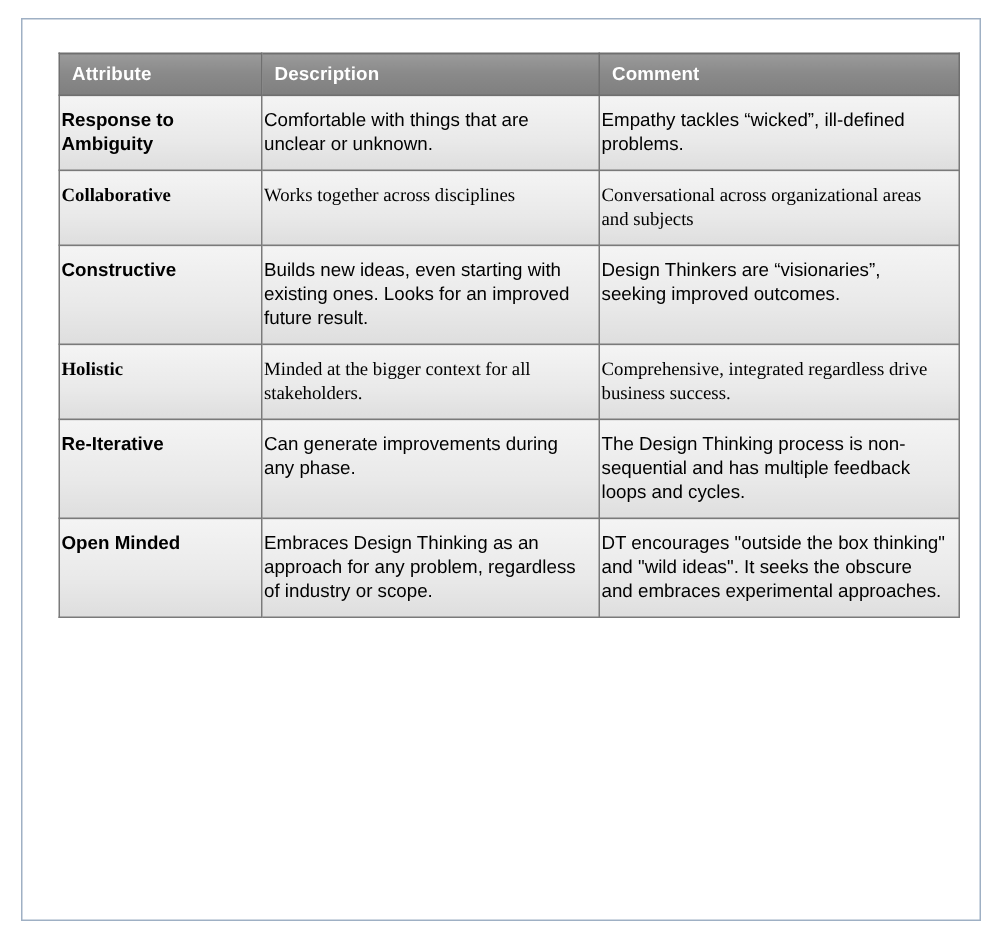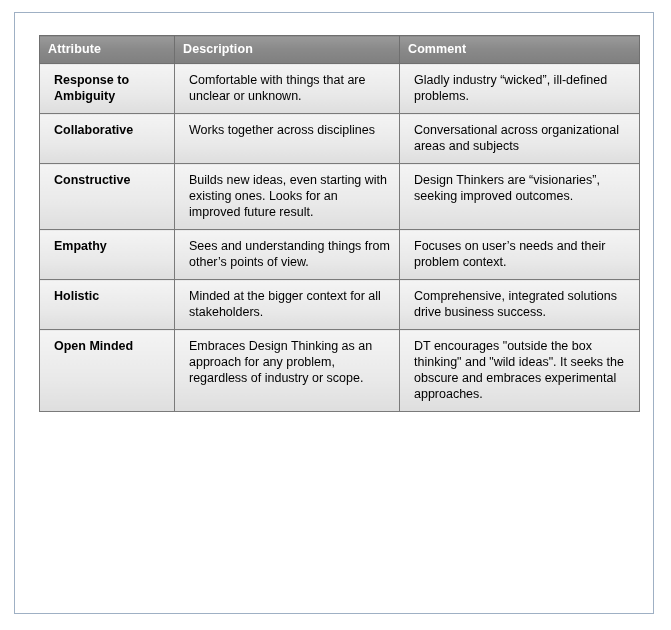--- a/index.html
+++ b/index.html
@@ -45,33 +45,34 @@
     color: #ffffff;
     font-size: 12.5px;
     font-weight: bold;
     text-align: left;
     padding: 6px 8px 7px 8px;
     border: 1px solid #6f6f6f;
     letter-spacing: 0.1px;
   }
   table.attr-table tbody td {
     border: 1px solid #7a7a7a;
-    padding: 8px 9px 9px 14px;
+    padding: 8px 9px 9px 1px;
     font-size: 12.5px;
     line-height: 1.28;
     vertical-align: top;
     color: #000000;
     background: linear-gradient(to bottom, #f4f4f4 0%, #e9e9e9 60%, #dedede 100%);
     margin-top: 21px;
   }
   table.attr-table tbody td.attr {
     font-weight: bold;
   }
   .row-alt td {
     background: linear-gradient(to bottom, #f1f1f1 0%, #e5e5e5 60%, #d9d9d9 100%);
+    font-family: Liberation Serif, serif;
   }
 </style>
 </head>
 <body>
 
 <div class="page-frame">
   <div class="table-wrap">
     <table class="attr-table">
       <colgroup>
         <col class="c1">
@@ -82,41 +83,41 @@
         <tr>
           <th>Attribute</th>
           <th>Description</th>
           <th>Comment</th>
         </tr>
       </thead>
       <tbody>
         <tr>
           <td class="attr">Response to Ambiguity</td>
           <td>Comfortable with things that are unclear or unknown.</td>
-          <td>Gladly industry “wicked”, ill-defined problems.</td>
+          <td>Empathy tackles “wicked”, ill-defined problems.</td>
         </tr>
         <tr class="row-alt">
           <td class="attr">Collaborative</td>
           <td>Works together across disciplines</td>
           <td>Conversational across organizational areas and subjects</td>
         </tr>
         <tr>
           <td class="attr">Constructive</td>
           <td>Builds new ideas, even starting with existing ones. Looks for an improved future result.</td>
           <td>Design Thinkers are “visionaries”, seeking improved outcomes.</td>
         </tr>
-        <tr>
-          <td class="attr">Empathy</td>
-          <td>Sees and understanding things from other’s points of view.</td>
-          <td>Focuses on user’s needs and their problem context.</td>
-        </tr>
         <tr class="row-alt">
           <td class="attr">Holistic</td>
           <td>Minded at the bigger context for all stakeholders.</td>
-          <td>Comprehensive, integrated solutions drive business success.</td>
+          <td>Comprehensive, integrated regardless drive business success.</td>
+        </tr>
+        <tr>
+          <td class="attr">Re-Iterative</td>
+          <td>Can generate improvements during any phase.</td>
+          <td>The Design Thinking process is non-sequential and has multiple feedback loops and cycles.</td>
         </tr>
         <tr>
           <td class="attr">Open Minded</td>
           <td>Embraces Design Thinking as an approach for any problem, regardless of industry or scope.</td>
           <td>DT encourages "outside the box thinking" and "wild ideas". It seeks the obscure and embraces experimental approaches.</td>
         </tr>
       </tbody>
     </table>
   </div>
 </div>

